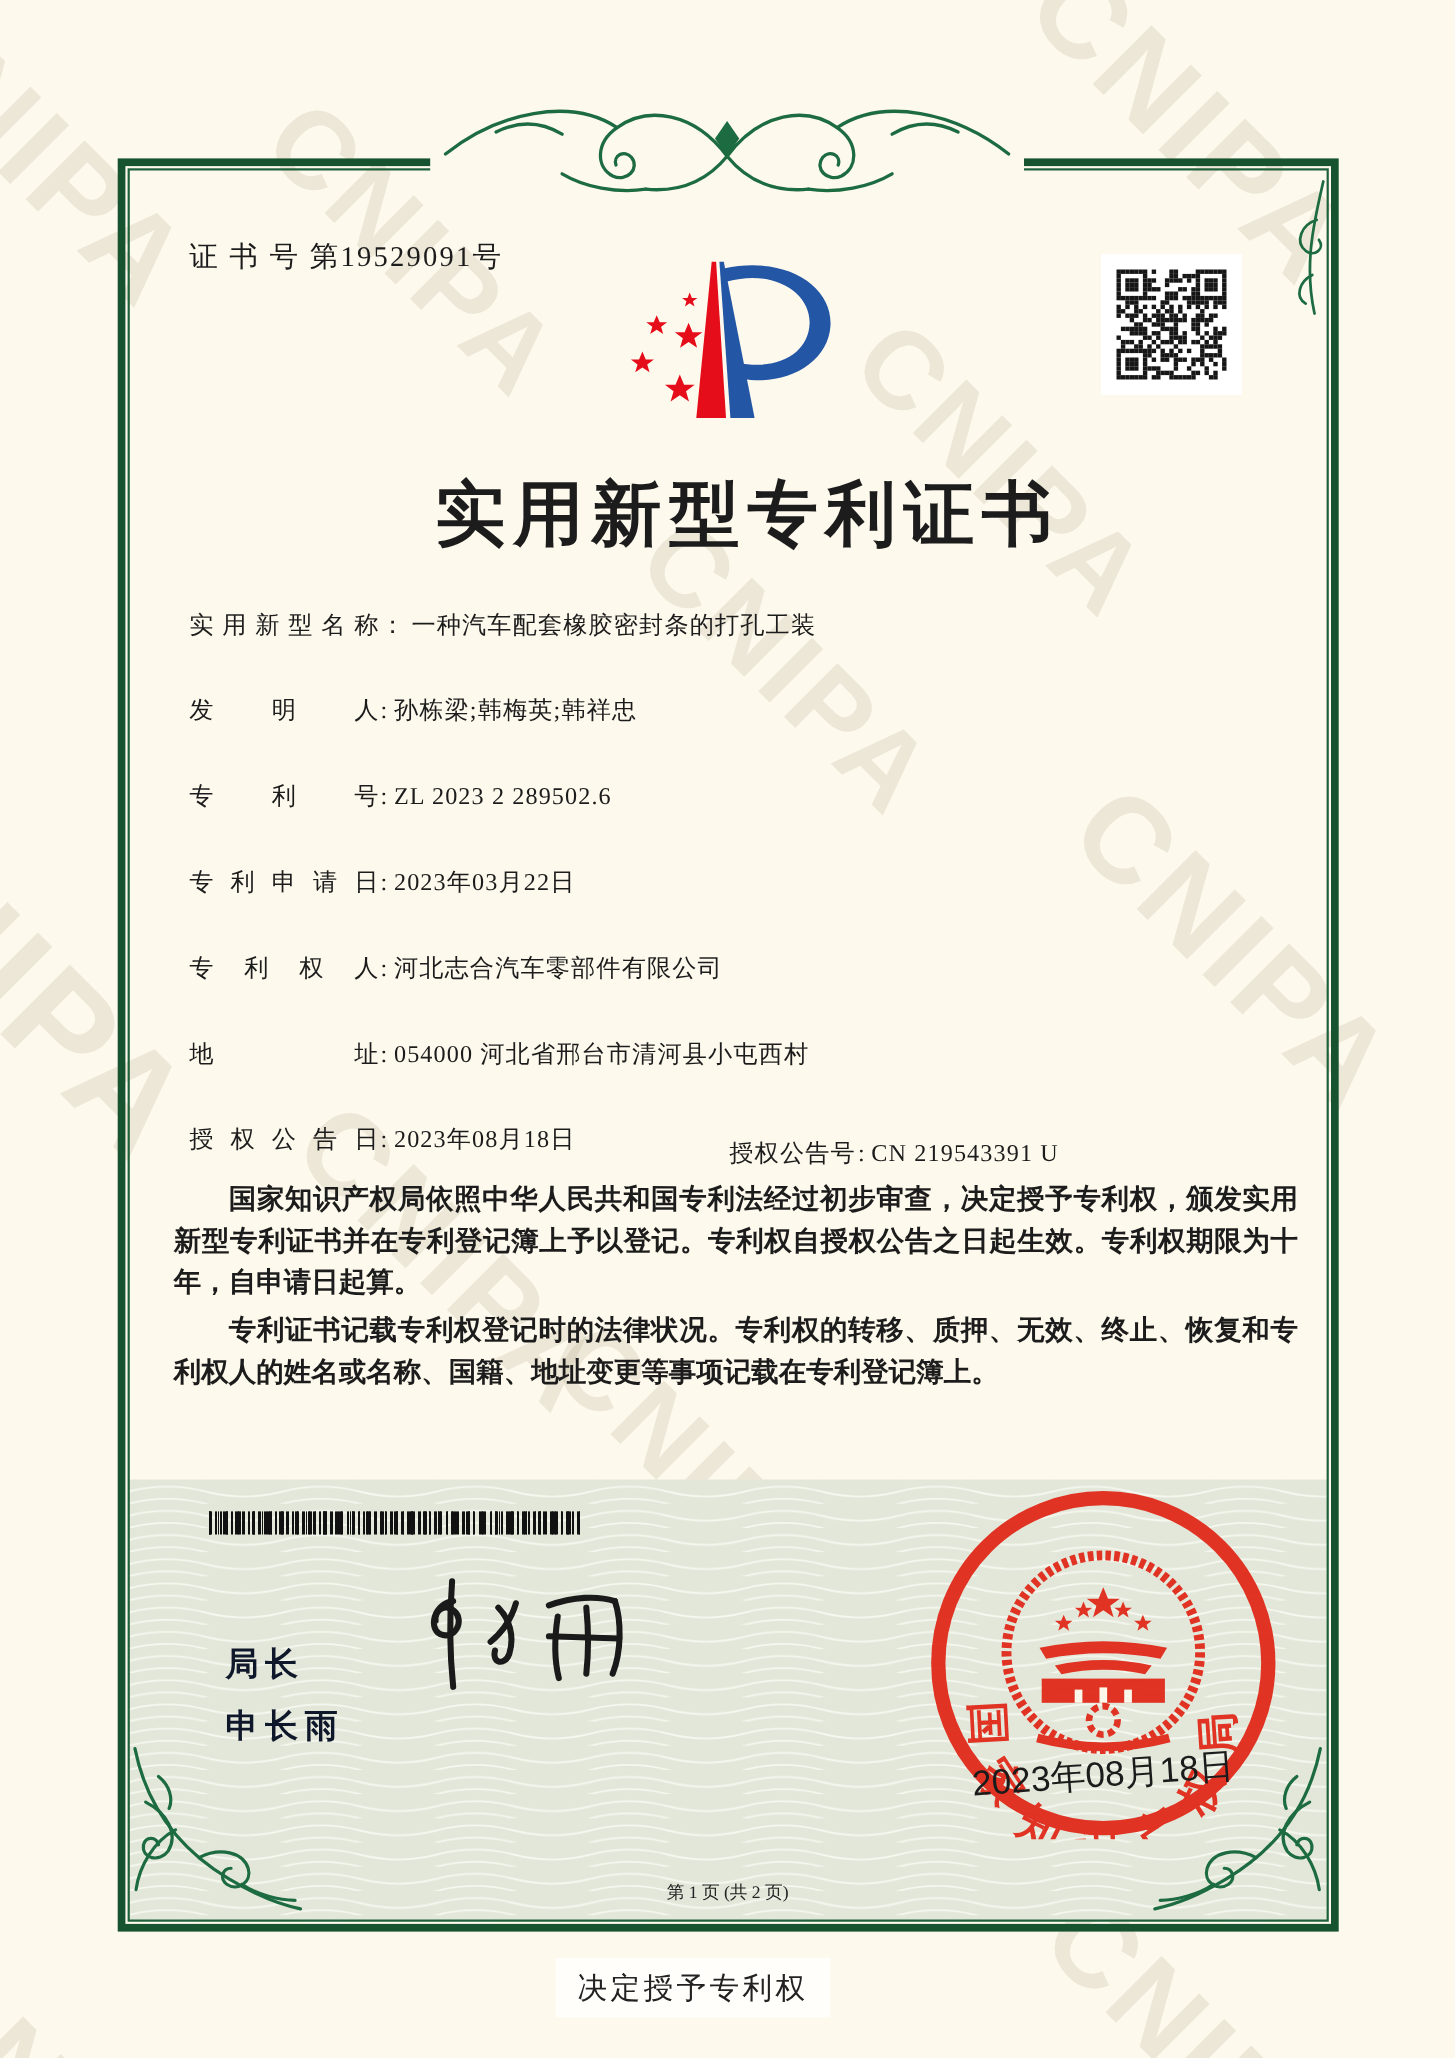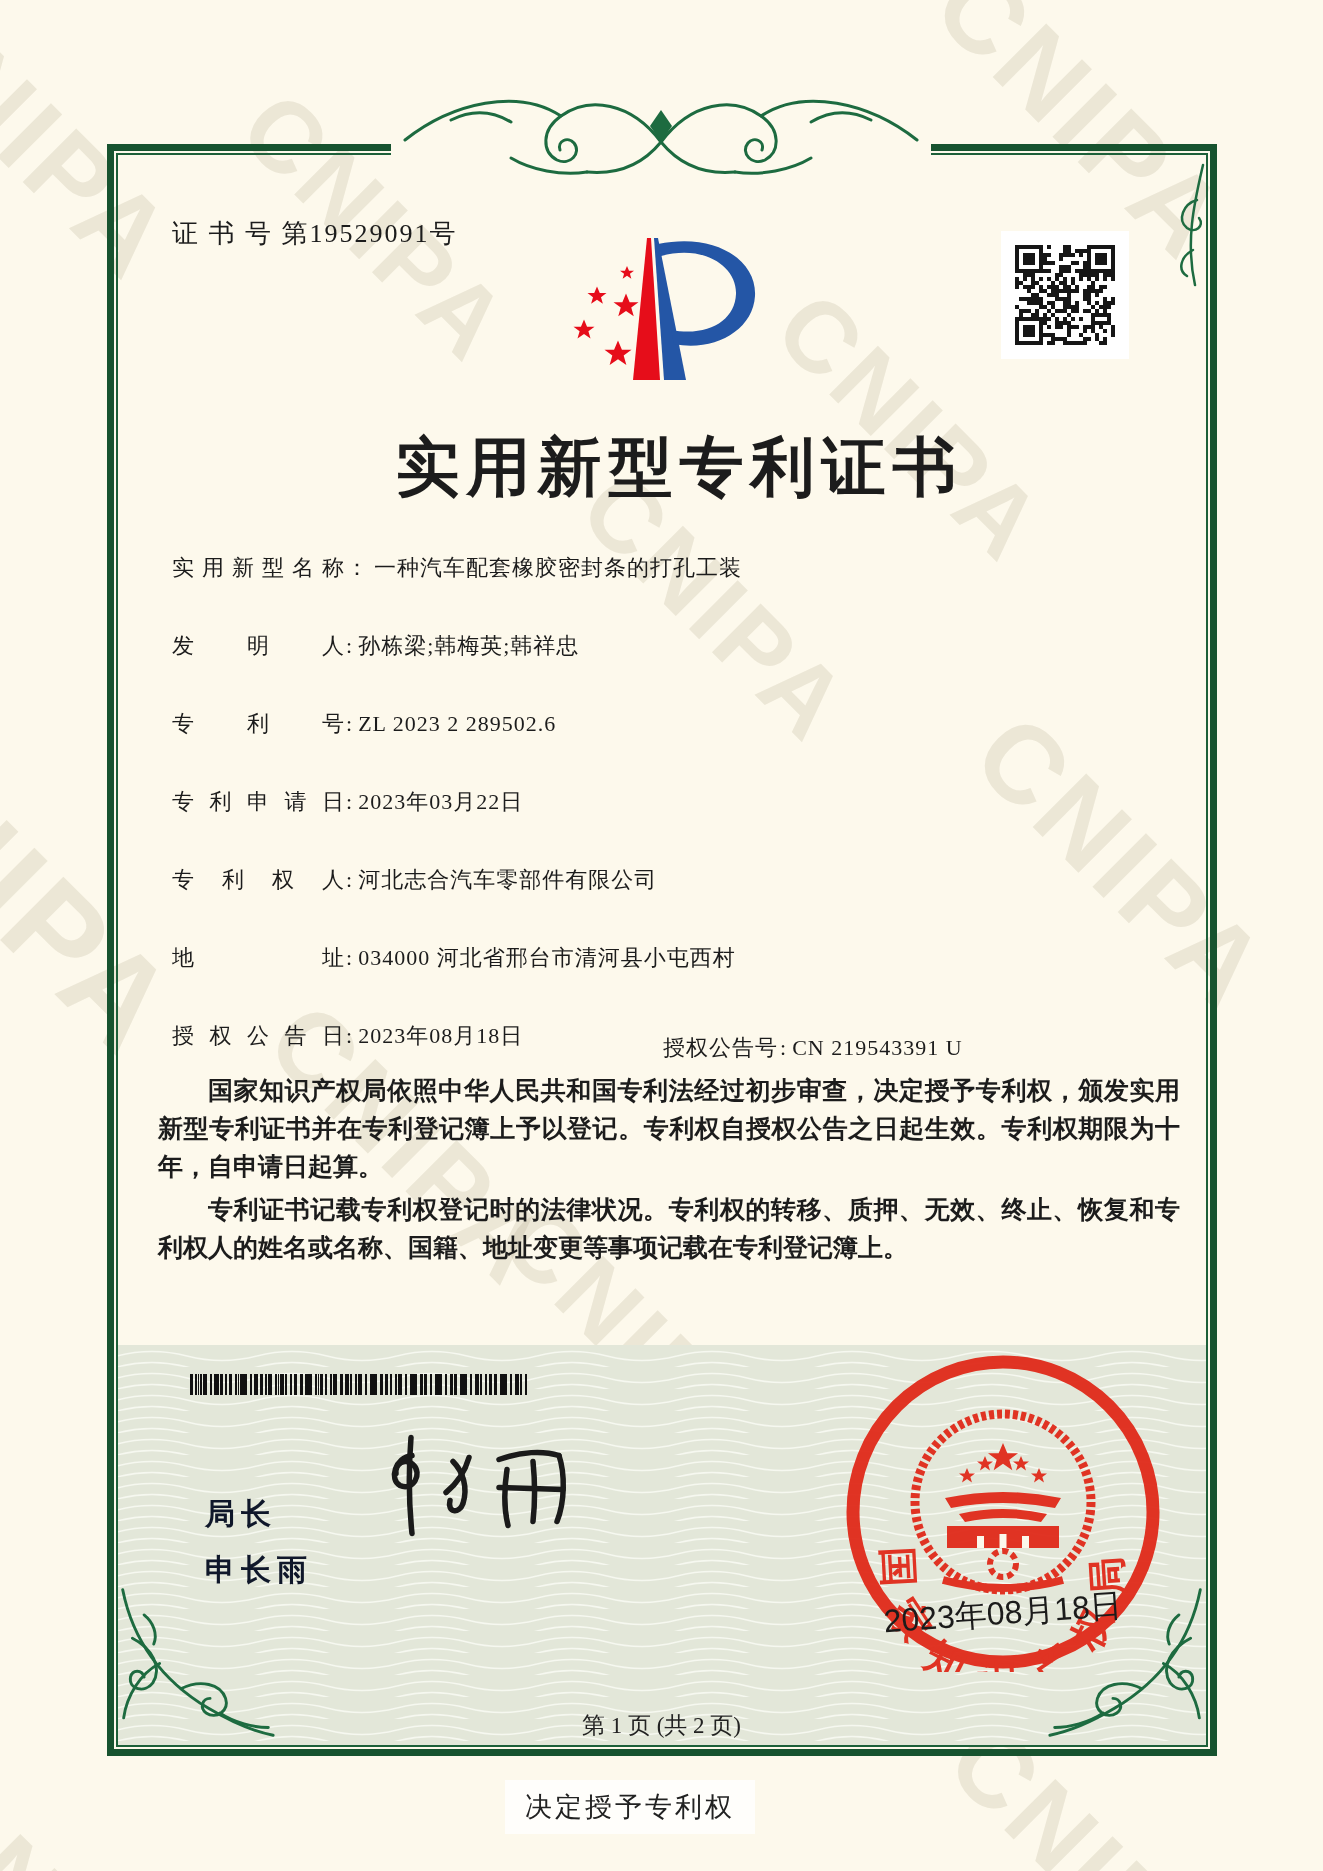--- a/index.html
+++ b/index.html
@@ -43,21 +43,21 @@
   .barcode{position:absolute;left:190px;top:1374px;width:338px;height:21px;z-index:5;
     background-image:
       repeating-linear-gradient(90deg,#111 0 2px,transparent 2px 5px),
       repeating-linear-gradient(90deg,#111 0 1px,transparent 1px 8px),
       repeating-linear-gradient(90deg,#111 0 3px,transparent 3px 13px);}
   .director{position:absolute;left:205px;top:1486px;z-index:5;
             font-family:"Liberation Sans","DejaVu Sans",sans-serif;font-weight:700;font-size:30px;
             letter-spacing:6px;line-height:56px;color:#0f172a;}
   .signature{position:absolute;left:383px;top:1428px;width:210px;height:118px;z-index:5;}
   .seal{position:absolute;left:843px;top:1352px;width:320px;height:320px;z-index:6;opacity:.95;}
-  .pagefoot{position:absolute;left:0;right:0;top:1710px;text-align:center;font-size:23px;z-index:5;color:#222;}
+  .pagefoot{position:absolute;left:0;right:0;top:1710px;text-align:center;font-size:16px;z-index:5;color:#222;}
   .note{position:absolute;left:505px;top:1780px;width:250px;height:54px;background:#fffefb;z-index:5;
         display:flex;align-items:center;justify-content:center;font-size:27px;letter-spacing:3px;color:#222;}
 </style>
 </head>
 <body>
 
 <div class="page">
 
   <div class="wm" style="left:-55px;top:-40px;font-size:110px;">CNIPA</div>
   <div class="wm" style="left:300px;top:70px;font-size:100px;">CNIPA</div>
@@ -802,21 +802,21 @@
         <span class="fvalue">2023年03月22日</span>
     </div>
     <div class="frow">
       <span class="flabel">专利权人</span>
         <span class="fcolon">:</span>
         <span class="fvalue">河北志合汽车零部件有限公司</span>
     </div>
     <div class="frow">
       <span class="flabel">地址</span>
         <span class="fcolon">:</span>
-        <span class="fvalue">034000 河北省邢台市清河县小屯西村</span>
+        <span class="fvalue">054000 河北省邢台市清河县小屯西村</span>
     </div>
     <div class="frow">
       <span class="flabel">授权公告日</span>
         <span class="fcolon">:</span>
         <span class="fvalue">2023年08月18日</span>
       <span class="grant2">
         <span class="flabel2">授权公告号</span>
           <span class="fcolon">:</span>
           <span class="fvalue">CN 219543391 U</span>
       </span>

